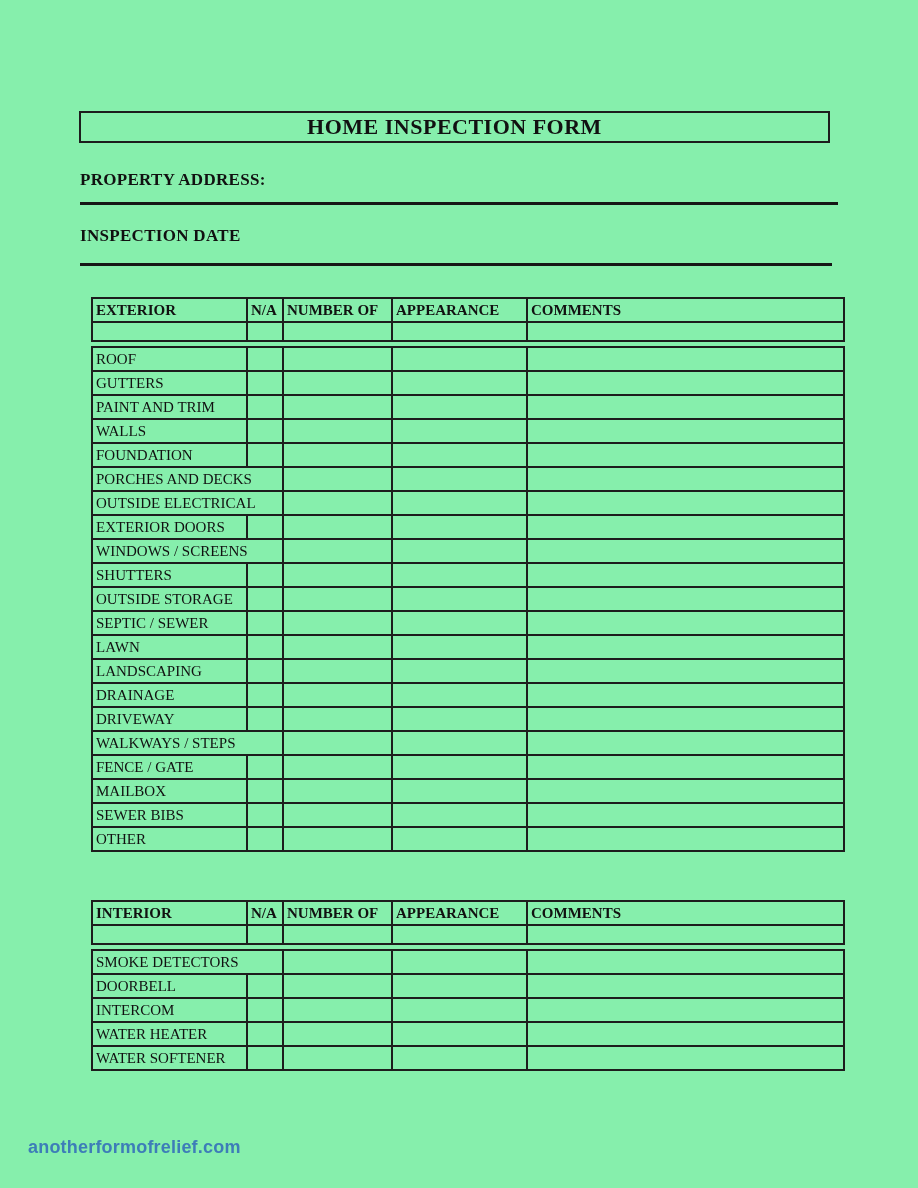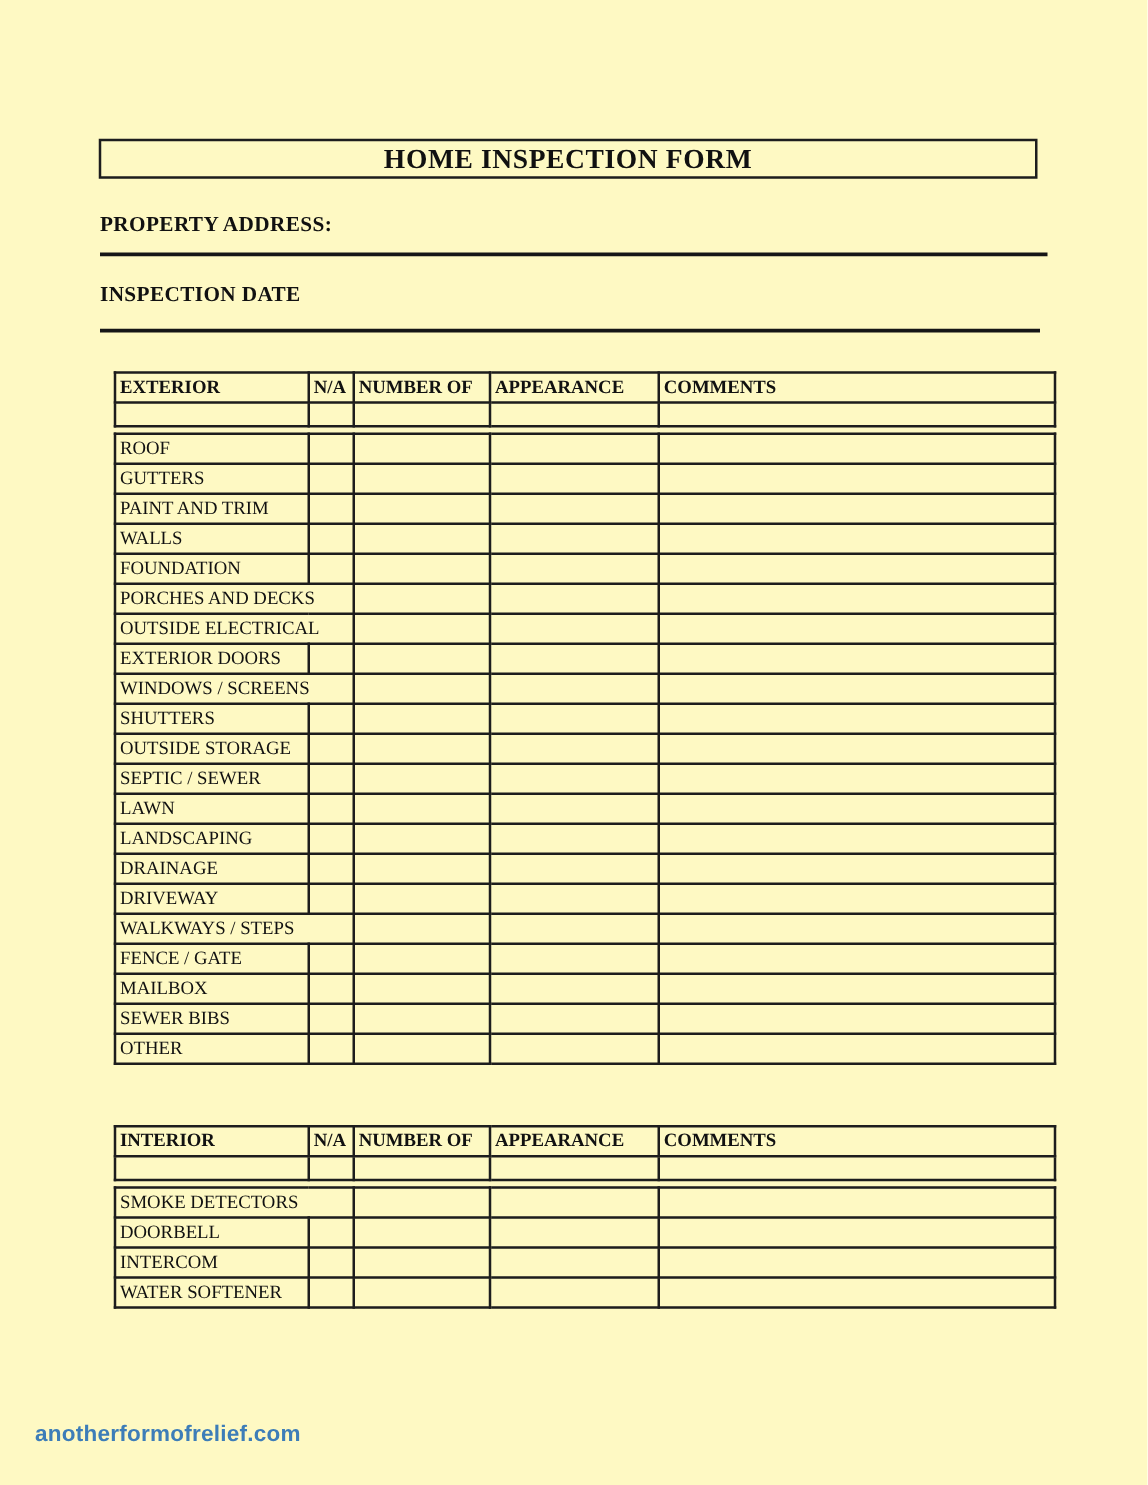--- a/index.html
+++ b/index.html
@@ -4,21 +4,21 @@
 <style>
   html, body {
     margin: 0;
     padding: 0;
     background: #ffffff;
   }
   .doc {
     position: relative;
     width: 918px;
     height: 1188px;
-    background: #fef9c3;
+    background: #86efac;
     font-family: "Liberation Serif", serif;
     color: #111111;
     overflow: hidden;
   }
   
   .title-box {
     position: absolute;
     left: 79px;
     top: 111px;
     width: 747px;
@@ -330,20 +330,27 @@
             <td>&nbsp;</td>
           </tr>
           <tr>
             <td>INTERCOM</td>
             <td>&nbsp;</td>
             <td>&nbsp;</td>
             <td>&nbsp;</td>
             <td>&nbsp;</td>
           </tr>
           <tr>
+            <td>WATER HEATER</td>
+            <td>&nbsp;</td>
+            <td>&nbsp;</td>
+            <td>&nbsp;</td>
+            <td>&nbsp;</td>
+          </tr>
+          <tr>
             <td>WATER SOFTENER</td>
             <td>&nbsp;</td>
             <td>&nbsp;</td>
             <td>&nbsp;</td>
             <td>&nbsp;</td>
           </tr>
         </tbody>
       </table>
     </div>
 

